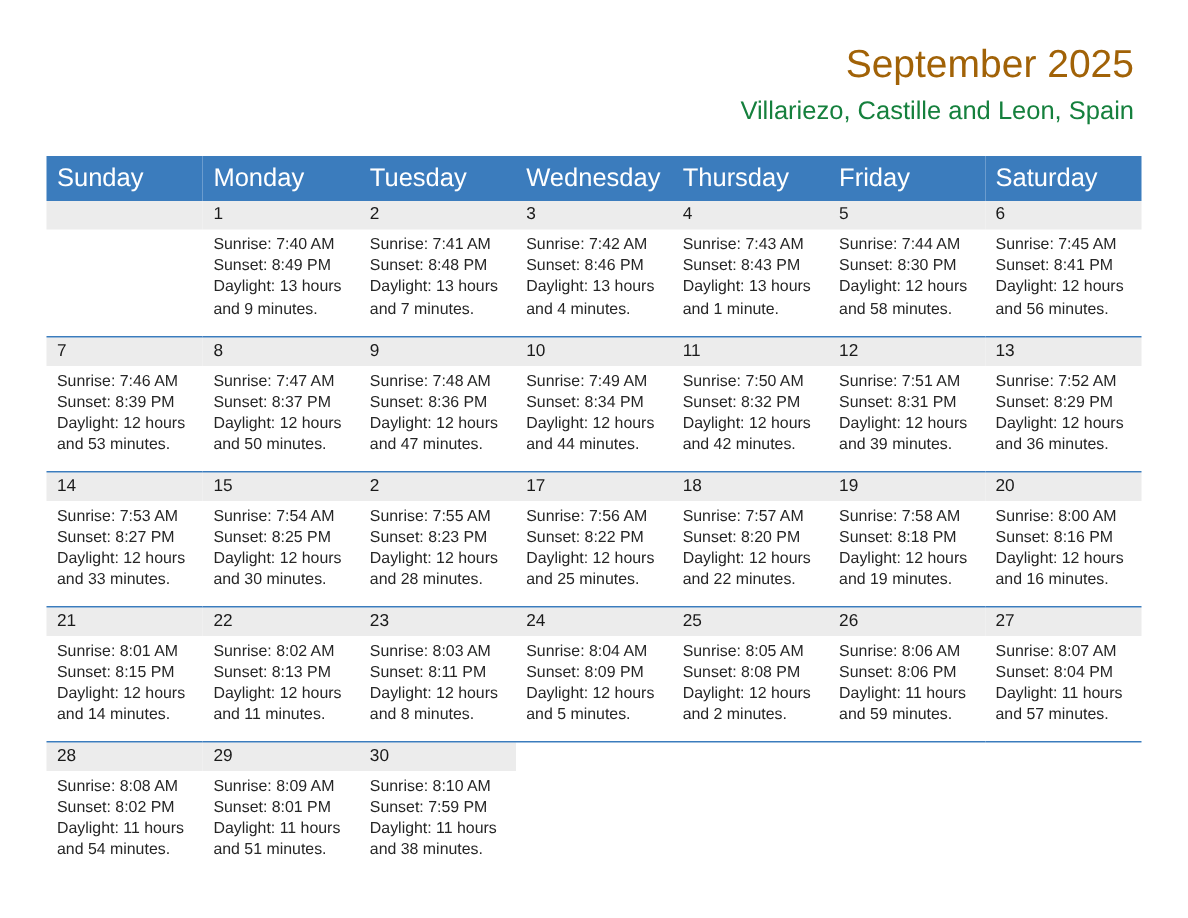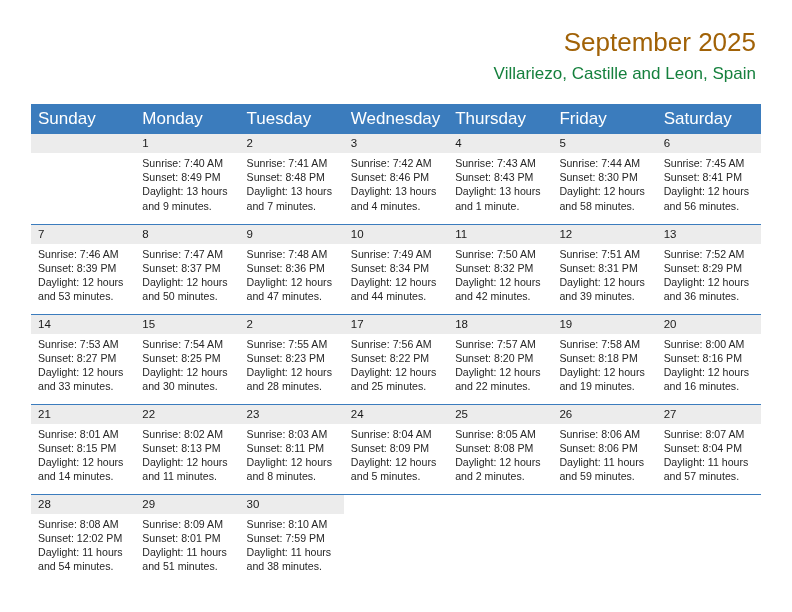--- a/index.html
+++ b/index.html
@@ -427,21 +427,21 @@
                 <div>Daylight: 11 hours</div>
                 <div>and 57 minutes.</div>
               </div>
             </td>
           </tr>
           <tr>
             <td class="day">
               <div class="daynum">28</div>
               <div class="info">
                 <div>Sunrise: 8:08 AM</div>
-                <div>Sunset: 12:02 PM</div>
+                <div>Sunset: 8:02 PM</div>
                 <div>Daylight: 11 hours</div>
                 <div>and 54 minutes.</div>
               </div>
             </td>
             <td class="day">
               <div class="daynum">29</div>
               <div class="info">
                 <div>Sunrise: 8:09 AM</div>
                 <div>Sunset: 8:01 PM</div>
                 <div>Daylight: 11 hours</div>

